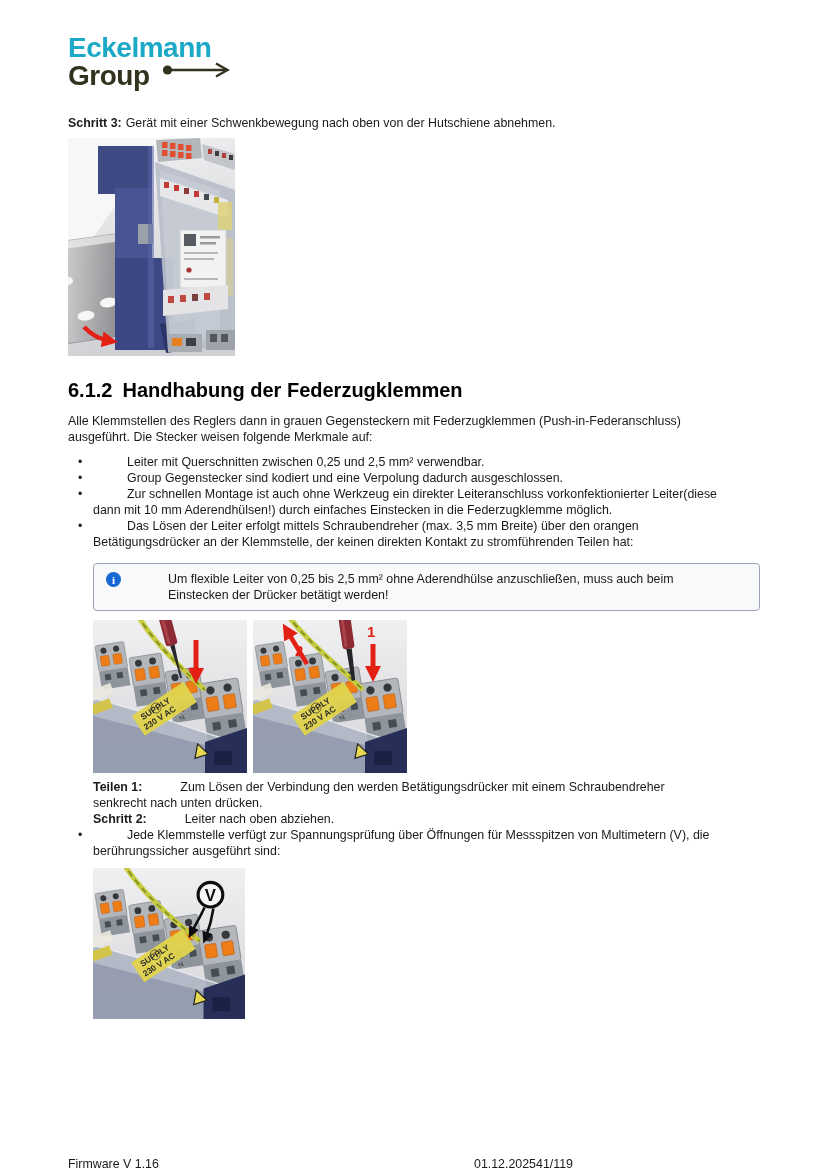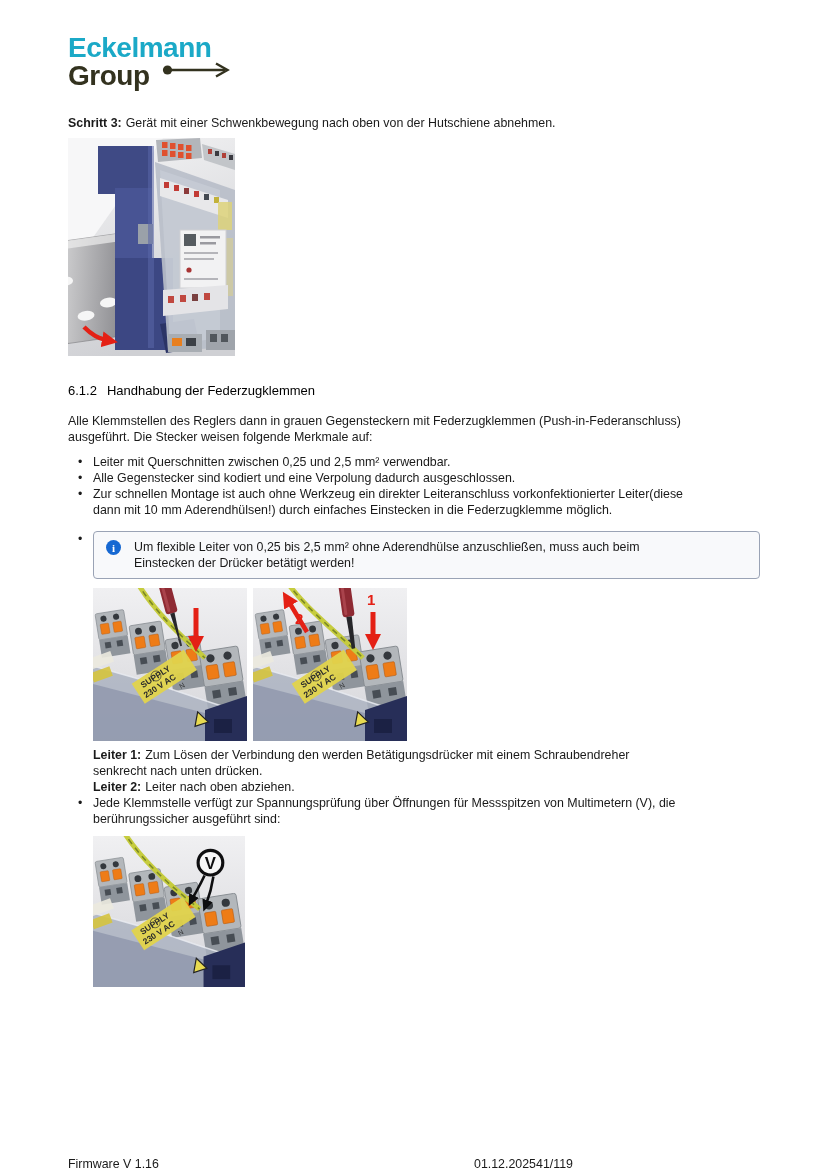--- a/index.html
+++ b/index.html
@@ -3,31 +3,31 @@
 <meta charset="utf-8">
 <style>
   html,body{margin:0;padding:0;background:#888;}
   .page{
     width:827px;height:1169px;position:relative;background:#ffffff;
     font-family:"Liberation Sans","DejaVu Sans",sans-serif;
     color:#1a1a1a;font-size:12.4px;line-height:16px;
     box-sizing:border-box;padding:0 52px 0 68px;overflow:hidden;
     margin:0 auto;
   }
-  .pl{white-space:pre-line;}
+  .pl{white-space:pre-line;margin-left:34px;}
   
   .logo{margin-top:34px;}
   .logo-l1{font-size:28px;line-height:28px;font-weight:bold;letter-spacing:-0.5px;color:#1ba9c7;}
   .logo-row{display:flex;align-items:flex-start;gap:12px;}
   .logo-l2{font-size:28px;line-height:28px;font-weight:bold;letter-spacing:-0.5px;color:#33321f;}
   
   .step3{margin:25px 0 0 0;}
   .stepb{font-weight:bold;margin-right:4px;text-align:right;}
   .fig1{display:block;margin-top:7px;}
-  h2{margin:26px 0 0 0;font-size:13px;line-height:17px;font-weight:normal;color:#000;}
+  h2{margin:26px 0 0 0;font-size:20px;line-height:17px;font-weight:bold;color:#000;}
   h2 .secnum{margin-right:10px;}
   .intro{margin:14px 0 0 0;}
   ul.blist{margin:9px 0 0 0;padding:0;list-style:none;}
   ul.blist>li{position:relative;padding-left:25px;}
   ul.blist>li::before{content:"\2022";position:absolute;left:10px;top:0;}
   
   .note{
     box-sizing:border-box;width:667px;margin:13px 0 0 0;
     border:1px solid #9aa3b5;border-radius:4px;background:#f8f9fb;
     padding:7px 12px 7px 12px;display:flex;align-items:flex-start;
@@ -187,24 +187,26 @@
     <path d="M16,189 Q27,200 38,202" stroke="#e42015" stroke-width="4.5" fill="none" marker-end="url(#ahr)"></path>
   </svg>
 
   <h2><span class="secnum">6.1.2</span><span>Handhabung der Federzugklemmen</span></h2>
 
   <p class="intro pl">Alle Klemmstellen des Reglers dann in grauen Gegensteckern mit Federzugklemmen (Push-in-Federanschluss)
 ausgeführt. Die Stecker weisen folgende Merkmale auf:</p>
 
   <ul class="blist">
     <li><span class="pl">Leiter mit Querschnitten zwischen 0,25 und 2,5 mm² verwendbar.</span></li>
-    <li><span class="pl">Alle Gegenstecker sind kodiert und eine Verpolung dadurch ausgeschlossen.</span></li>
+    <li><span class="pl">Group Gegenstecker sind kodiert und eine Verpolung dadurch ausgeschlossen.</span></li>
     <li><span class="pl">Zur schnellen Montage ist auch ohne Werkzeug ein direkter Leiteranschluss vorkonfektionierter Leiter(diese
 dann mit 10 mm Aderendhülsen!) durch einfaches Einstecken in die Federzugklemme möglich.</span></li>
     <li>
+      <span class="pl">Das Lösen der Leiter erfolgt mittels Schraubendreher (max. 3,5 mm Breite) über den orangen
+Betätigungsdrücker an der Klemmstelle, der keinen direkten Kontakt zu stromführenden Teilen hat:</span>
 
       <div class="note">
         <span class="note-icon">i</span>
         <span class="pl">Um flexible Leiter von 0,25 bis 2,5 mm² ohne Aderendhülse anzuschließen, muss auch beim
 Einstecken der Drücker betätigt werden!</span>
       </div>
 
       <div class="figrow">
 
         <svg width="154" height="153" viewBox="0 0 154 153">
@@ -260,23 +262,23 @@
             <polygon points="3.5,42 9,42 8,74 4.5,74" fill="#26262a"></polygon>
           </g>
           <line x1="120" y1="24" x2="120" y2="50" stroke="#e42015" stroke-width="5" marker-end="url(#ahr)"></line>
           <text x="114" y="17" font-size="15" font-weight="bold" fill="#e42015">1</text>
           <line x1="54" y1="44" x2="36" y2="14" stroke="#e42015" stroke-width="4.5" marker-end="url(#ahr)"></line>
           <text x="42" y="36" font-size="15" font-weight="bold" fill="#e42015">2</text>
         </svg>
       </div>
 
       <p class="steps">
-        <b class="stepb">Leiter 1:</b><span class="pl">Zum Lösen der Verbindung den werden Betätigungsdrücker mit einem Schraubendreher
+        <b class="stepb">Teilen 1:</b><span class="pl">Zum Lösen der Verbindung den werden Betätigungsdrücker mit einem Schraubendreher
 senkrecht nach unten drücken.</span><br>
-        <b class="stepb">Leiter 2:</b><span class="pl">Leiter nach oben abziehen.</span>
+        <b class="stepb">Schritt 2:</b><span class="pl">Leiter nach oben abziehen.</span>
       </p>
     </li>
     <li>
       <span class="pl">Jede Klemmstelle verfügt zur Spannungsprüfung über Öffnungen für Messspitzen von Multimetern (V), die
 berührungssicher ausgeführt sind:</span>
 
       
       <svg class="fig4" width="152" height="151" viewBox="0 0 154 153">
         <rect width="154" height="153" fill="url(#phbg)"></rect>
         <use href="#tblock" transform="translate(2,26) rotate(-9) scale(0.85)"></use>

